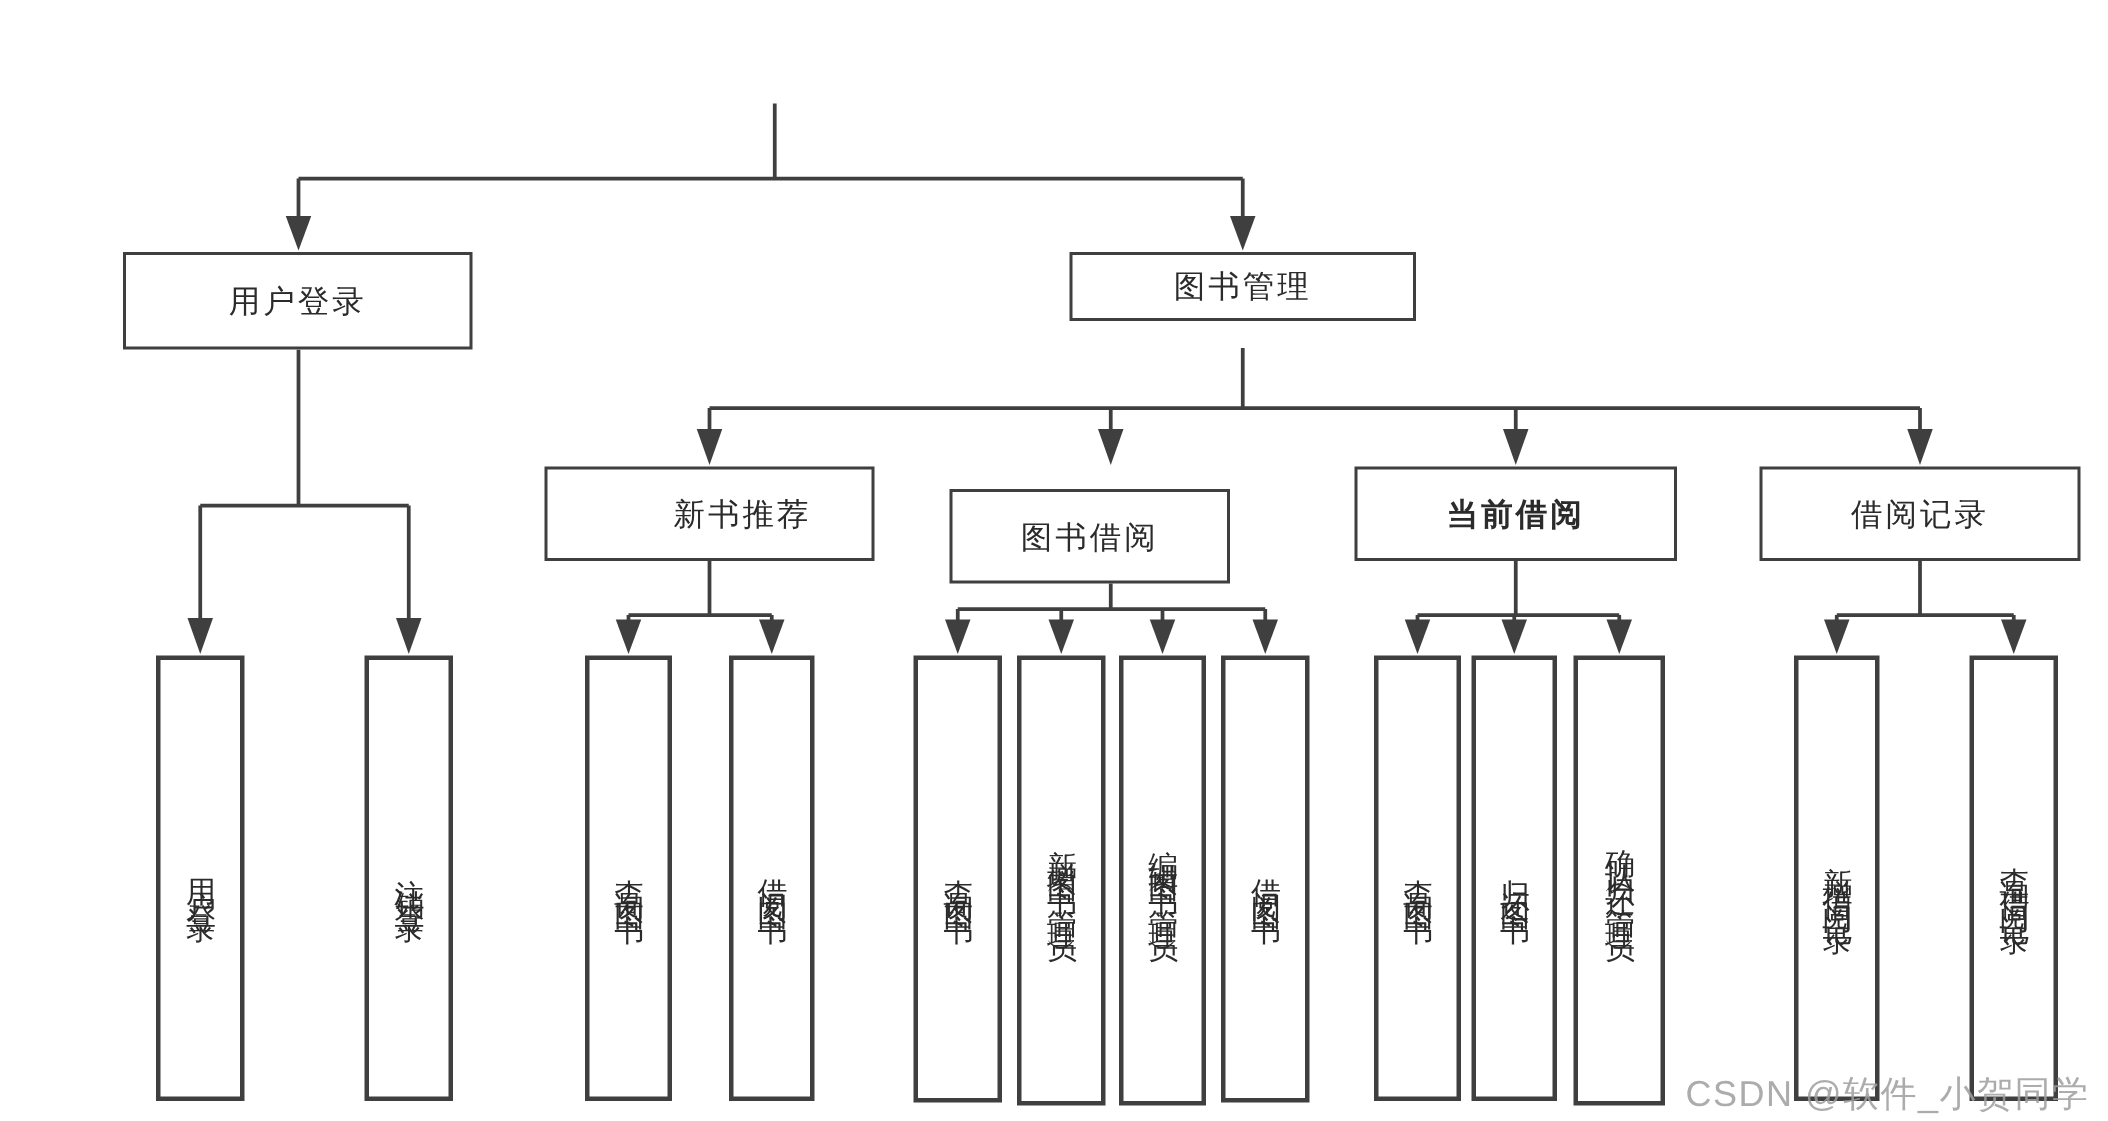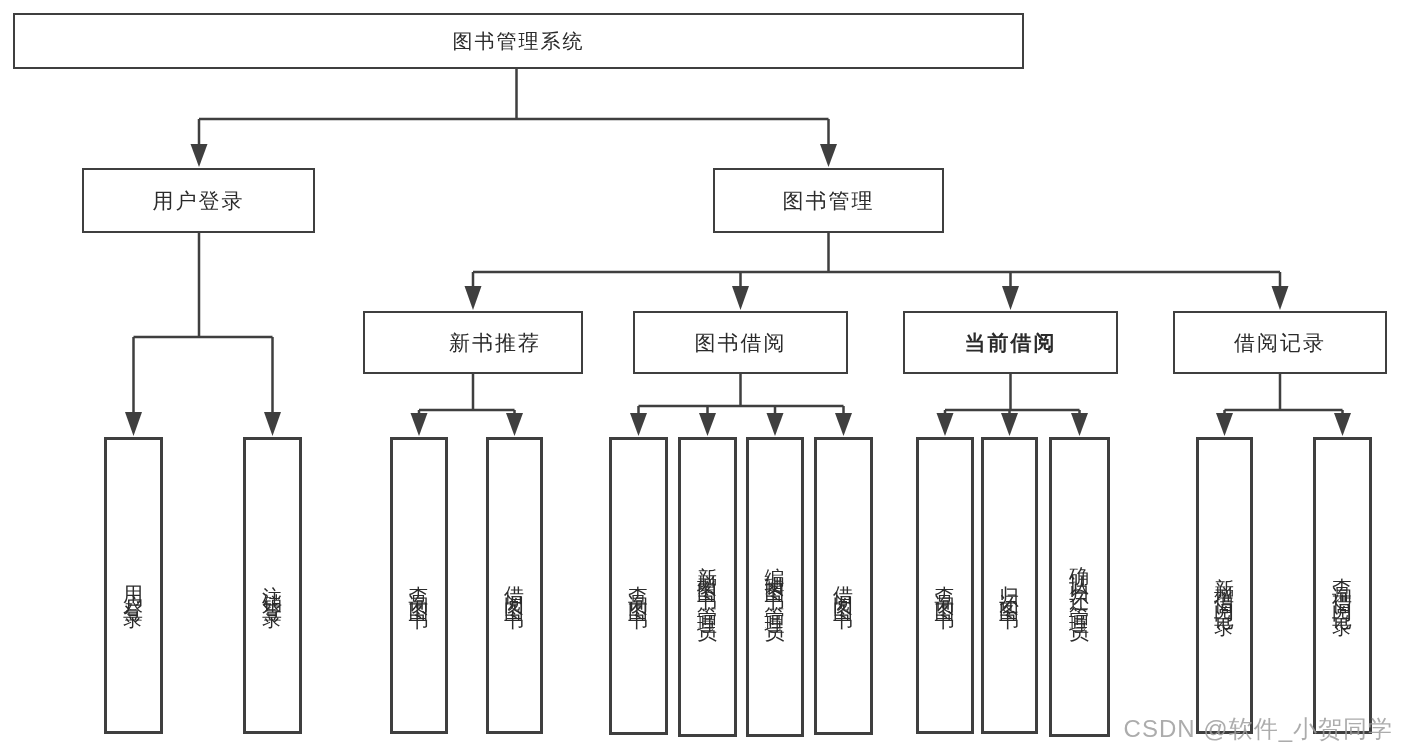--- a/index.html
+++ b/index.html
@@ -96,35 +96,32 @@
       <polygon points="766.5,413 783.5,413 775,436"></polygon>
       <polygon points="835,413 852,413 843.5,436"></polygon>
       <polygon points="936.5,413 953.5,413 945,436"></polygon>
       <polygon points="1001,413 1018,413 1009.5,436"></polygon>
       <polygon points="1071,413 1088,413 1079.5,436"></polygon>
       <polygon points="1216,413 1233,413 1224.5,436"></polygon>
       <polygon points="1334,413 1351,413 1342.5,436"></polygon>
     </g>
   </svg>
 
-  <div class="box root" style="left:13px; top:13px; width:1011px; height:56px;">
-    <span class="hlabel">图书管理系统</span>
-  </div>
 
   <div class="box" style="left:82px; top:168px; width:233px; height:65px;">
     <span class="hlabel">用户登录</span>
   </div>
-  <div class="box" style="left:713px; top:168px; width:231px; height:65px;">
+  <div class="box" style="left:713px; top:168px; width:231px; height:46px;">
     <span class="hlabel">图书管理</span>
   </div>
 
   <div class="box" style="left:363px; top:311px; width:220px; height:63px;padding-left:44px;">
     <span class="hlabel">新书推荐</span>
   </div>
-  <div class="box" style="left:633px; top:311px; width:215px; height:63px;">
+  <div class="box" style="left:633px; top:326px; width:187px; height:63px;">
     <span class="hlabel">图书借阅</span>
   </div>
   <div class="box" style="left:903px; top:311px; width:215px; height:63px;font-weight:bold;">
     <span class="hlabel">当前借阅</span>
   </div>
   <div class="box" style="left:1173px; top:311px; width:214px; height:63px;">
     <span class="hlabel">借阅记录</span>
   </div>
 
   <div class="box vbox" style="left:104px; top:437px; width:59px; height:297px;">

